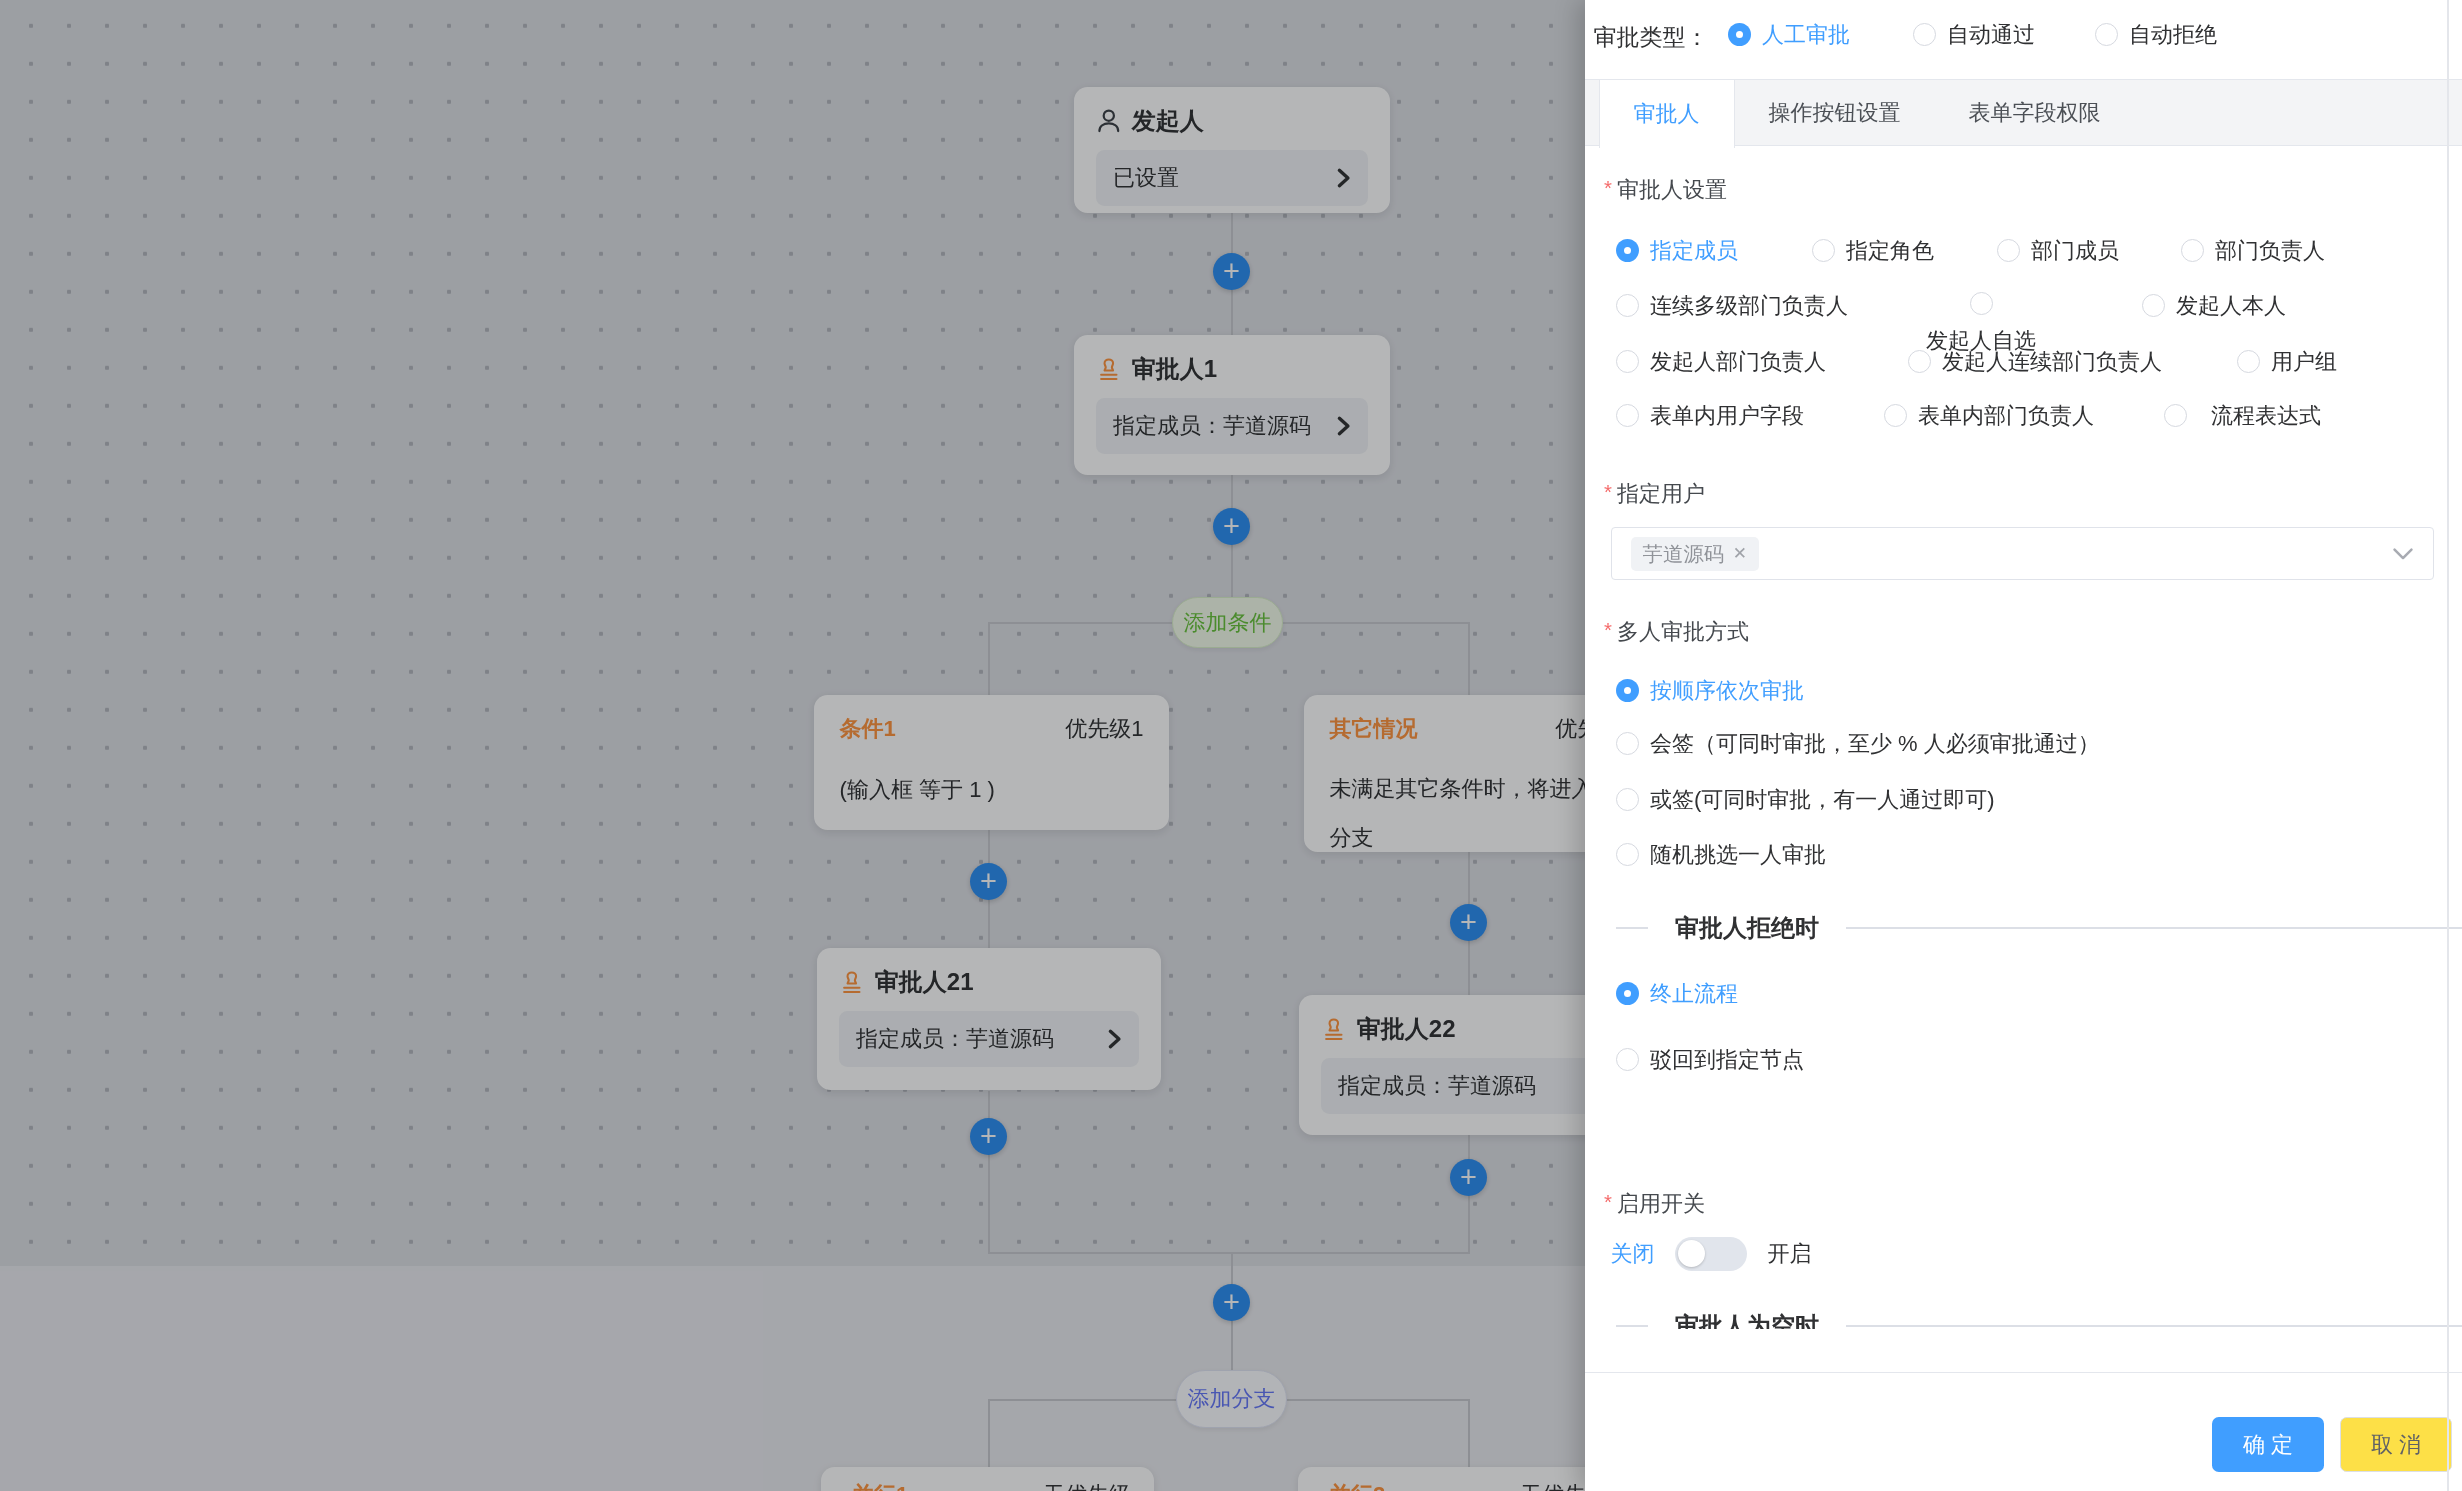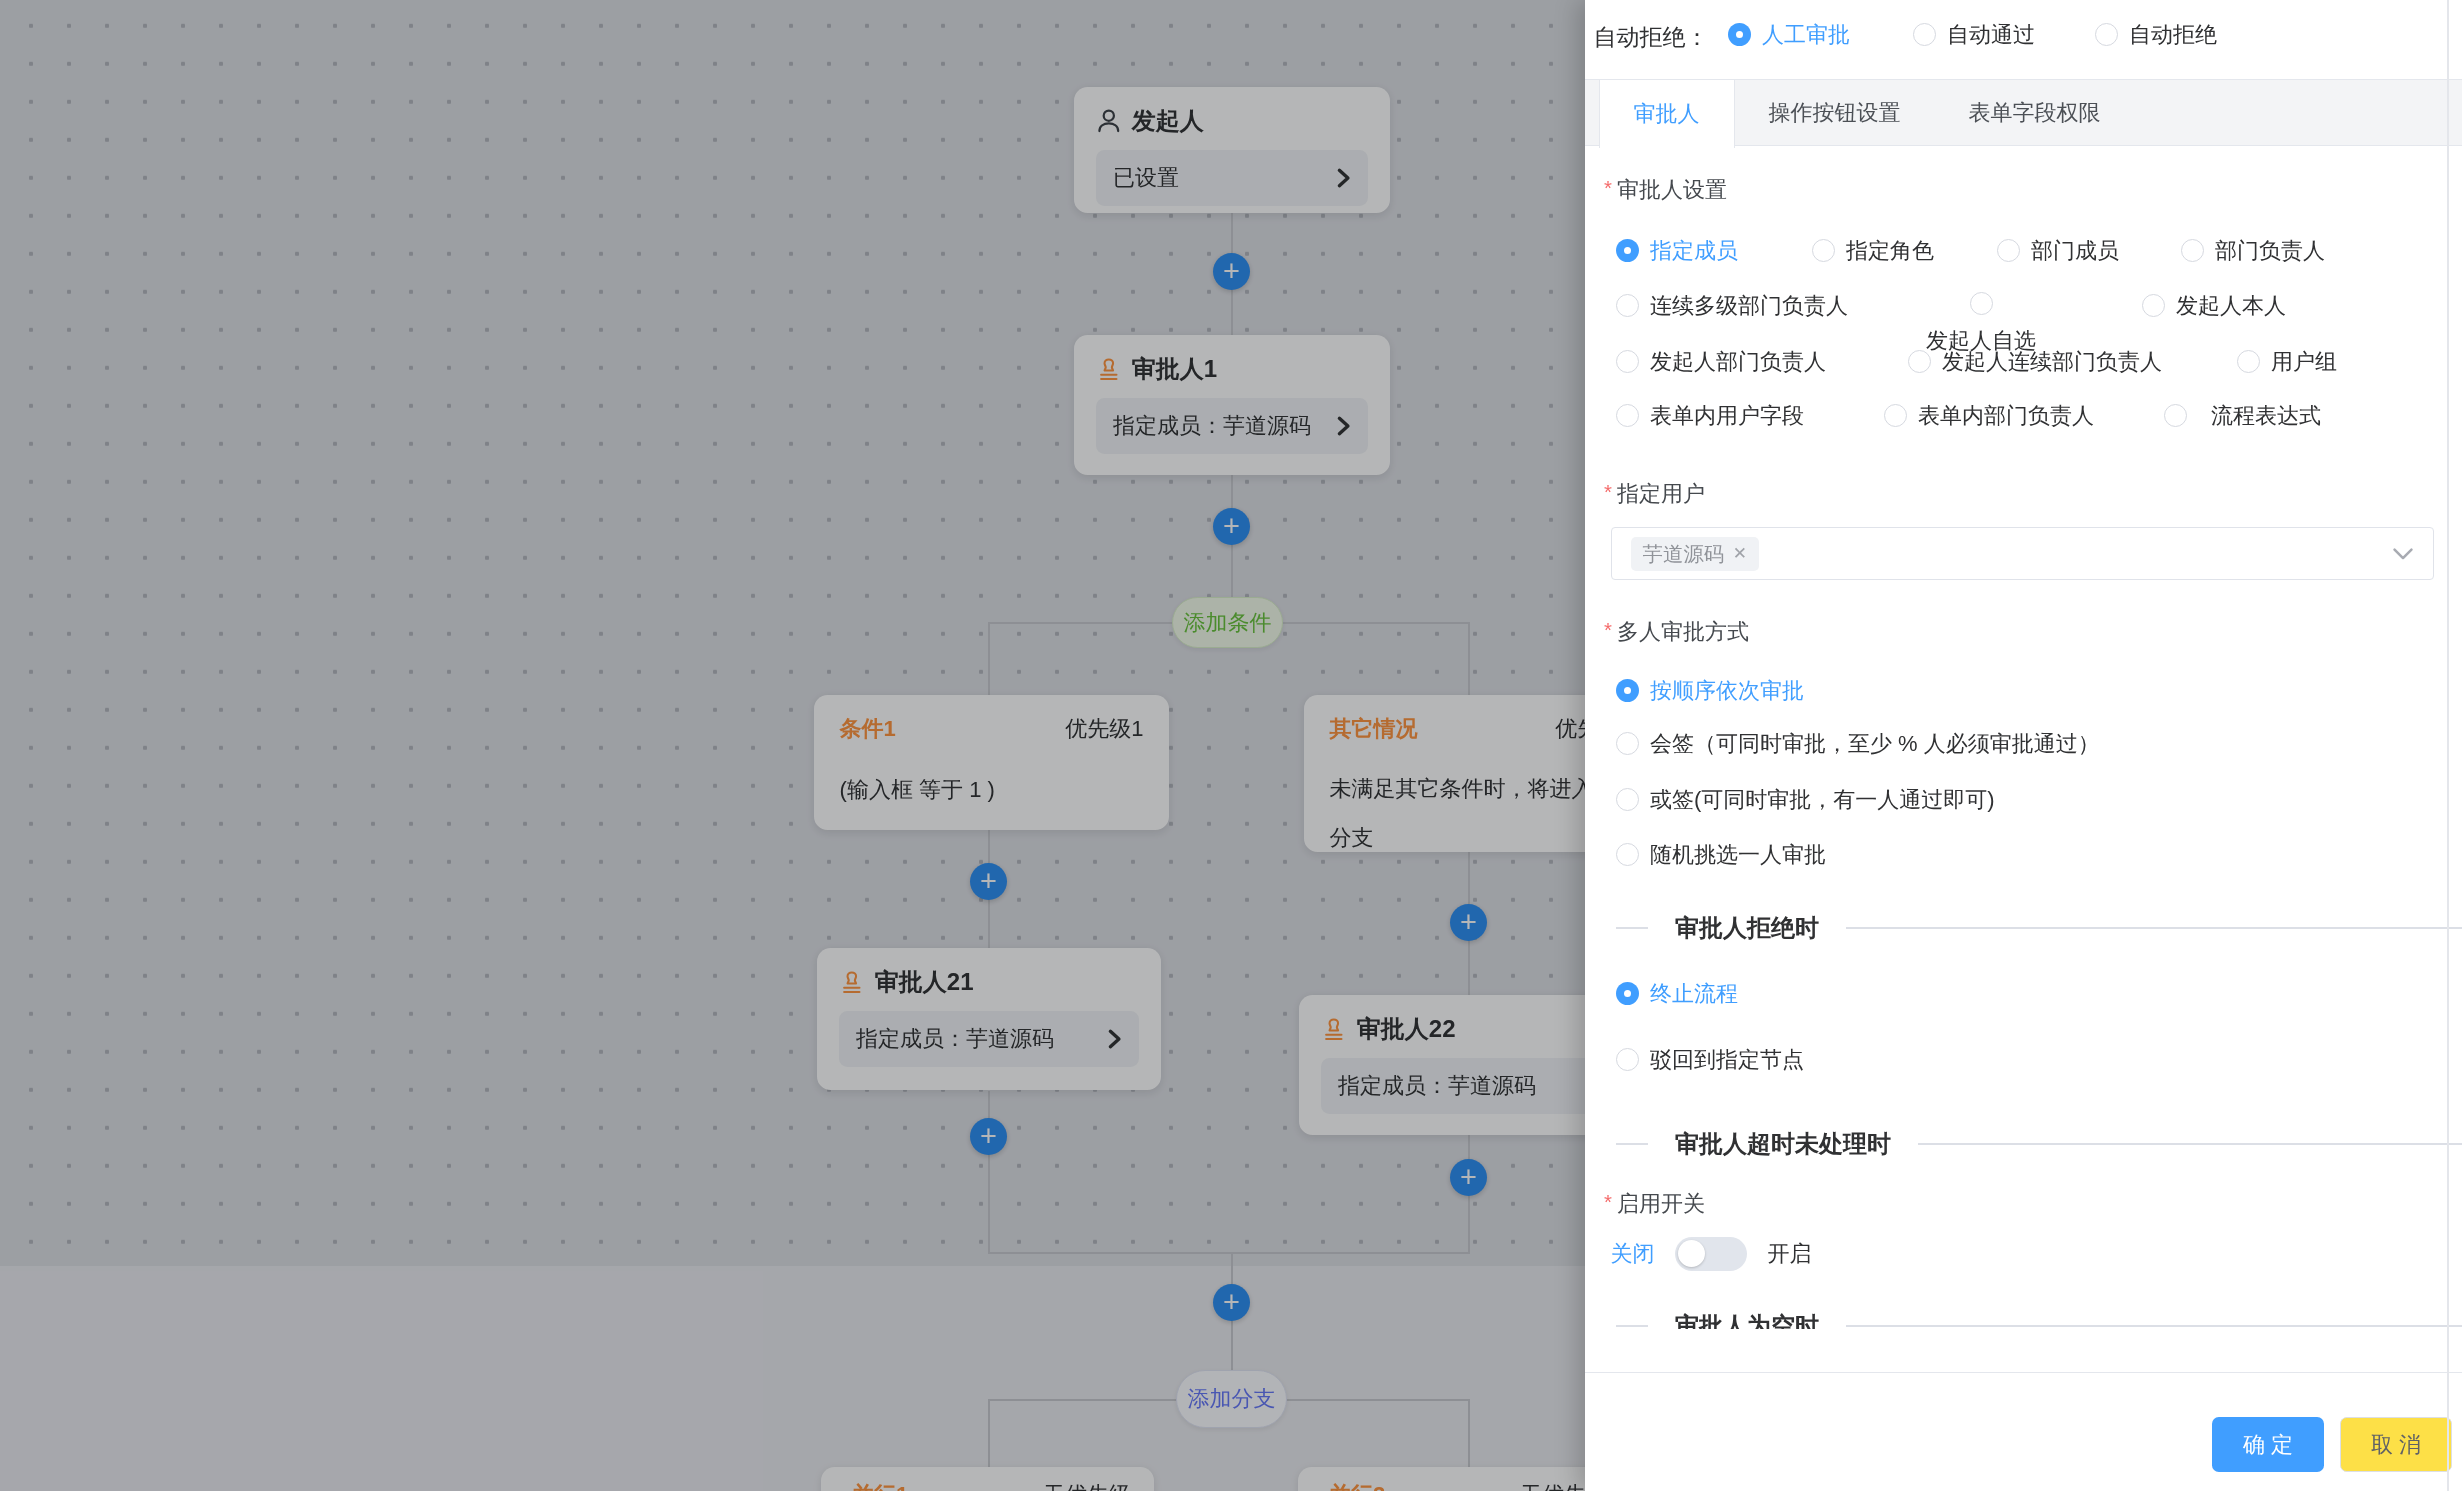--- a/index.html
+++ b/index.html
@@ -243,21 +243,21 @@
       </div>
     <div class="plus" style="left:1213px;top:1284px;">
         <span>+</span>
       </div>
 
     <div id="dim"></div>
   </div>
 
   <aside id="panel">
 
-    <span class="abs" style="left:8.5px;top:22px;font-size:23px;color:#303133;">自动拒绝：</span>
+    <span class="abs" style="left:8.5px;top:22px;font-size:23px;color:#303133;">审批类型：</span>
     <div class="ritem" style="left:143px;top:21px;">
       <span class="rc sel"></span>
       <span class="rl blue">人工审批</span>
     </div>
     <div class="ritem" style="left:328px;top:21px;">
       <span class="rc"></span>
       <span class="rl">自动通过</span>
     </div>
     <div class="ritem" style="left:510px;top:21px;">
       <span class="rc"></span>
@@ -372,25 +372,20 @@
     </div>
     <div class="ritem" style="left:31px;top:980px;">
       <span class="rc sel"></span>
       <span class="rl blue">终止流程</span>
     </div>
     <div class="ritem" style="left:31px;top:1046px;">
       <span class="rc"></span>
       <span class="rl">驳回到指定节点</span>
     </div>
 
-    <div class="divider" style="top:1128px;">
-      <span class="dl"></span>
-        <span class="dt">审批人超时未处理时</span>
-        <span class="dr"></span>
-    </div>
     <span class="sec-label req" style="left:19px;top:1189px;">启用开关</span>
     <div class="abs" style="left:25.6px;top:1237px;display:flex;align-items:center;gap:20.4px;">
       <span style="font-size:22px;color:#409eff;">关闭</span>
       <span class="switch"></span>
       <span style="font-size:22px;color:#303133;">开启</span>
     </div>
 
     <div class="divider" style="top:1310px;">
       <span class="dl"></span>
         <span class="dt">审批人为空时</span>

